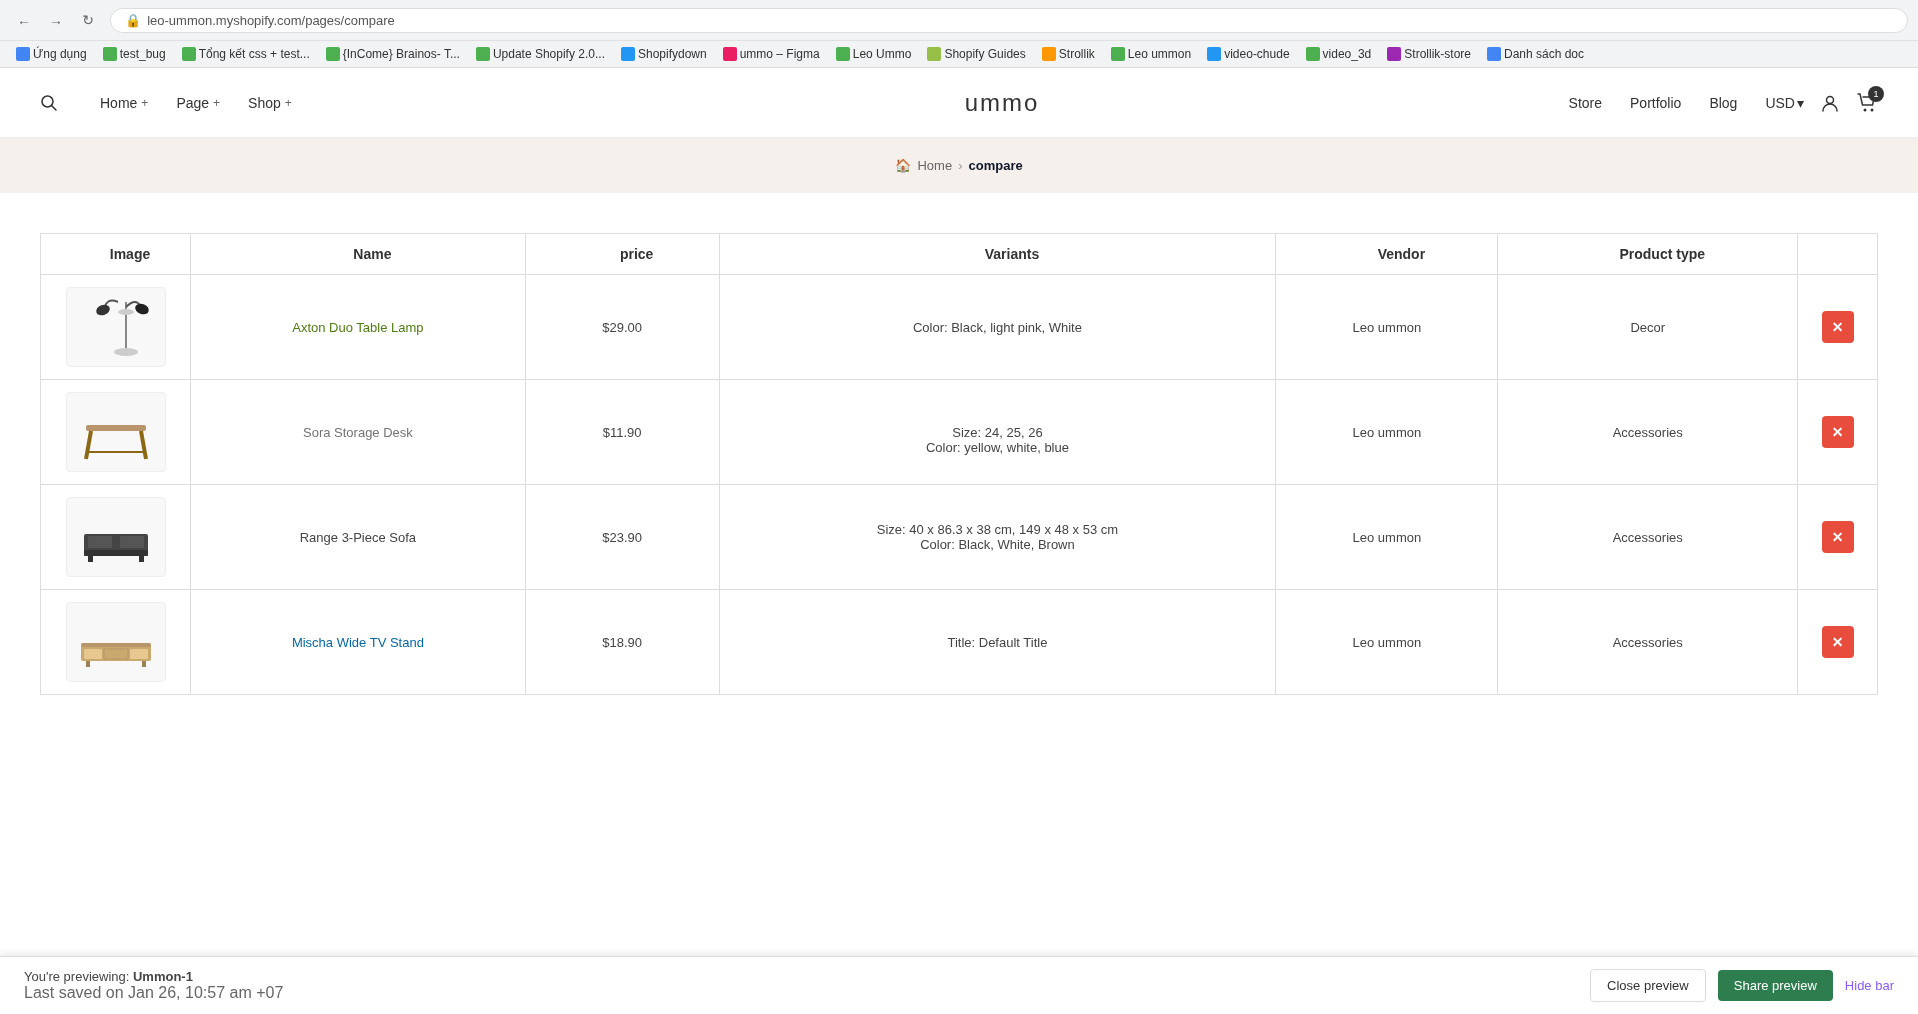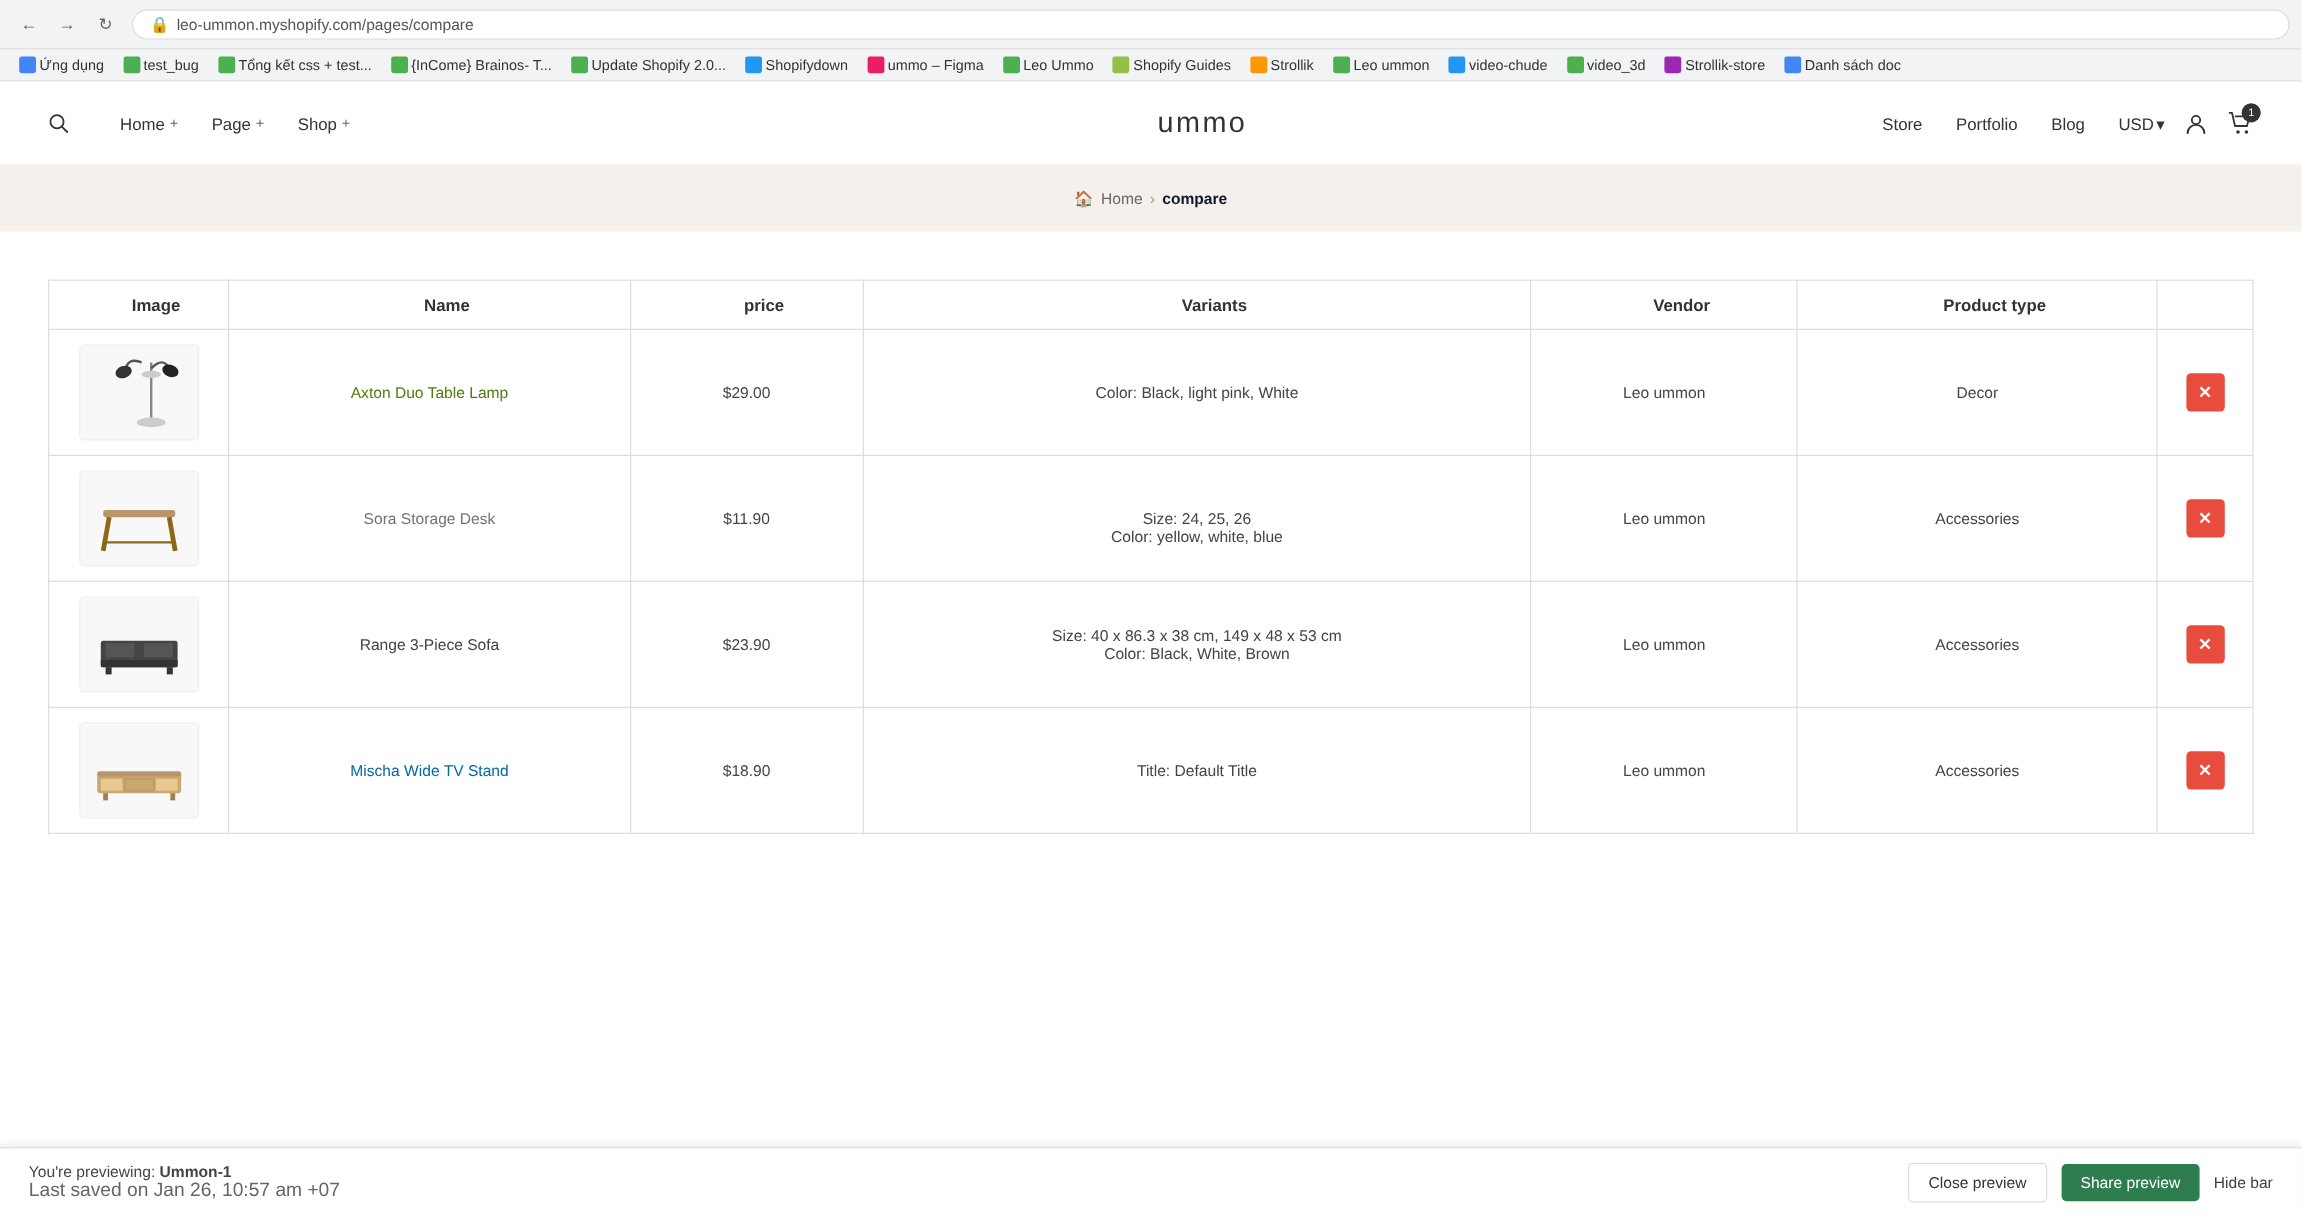--- a/index.html
+++ b/index.html
@@ -292,21 +292,21 @@
       padding: 8px 16px;
       font-size: 13px;
       cursor: pointer;
       color: #fff;
     }
     .btn-hide-bar {
       background: none;
       border: none;
       font-size: 13px;
       cursor: pointer;
-      color: #404040;
+      color: #8b5cf6;
     }
   </style>
 </head>
 <body>
 
 <div class="browser-chrome">
   <div class="browser-toolbar">
     <div class="browser-nav-buttons">
       <button class="browser-nav-btn">←</button>
       <button class="browser-nav-btn">→</button>

